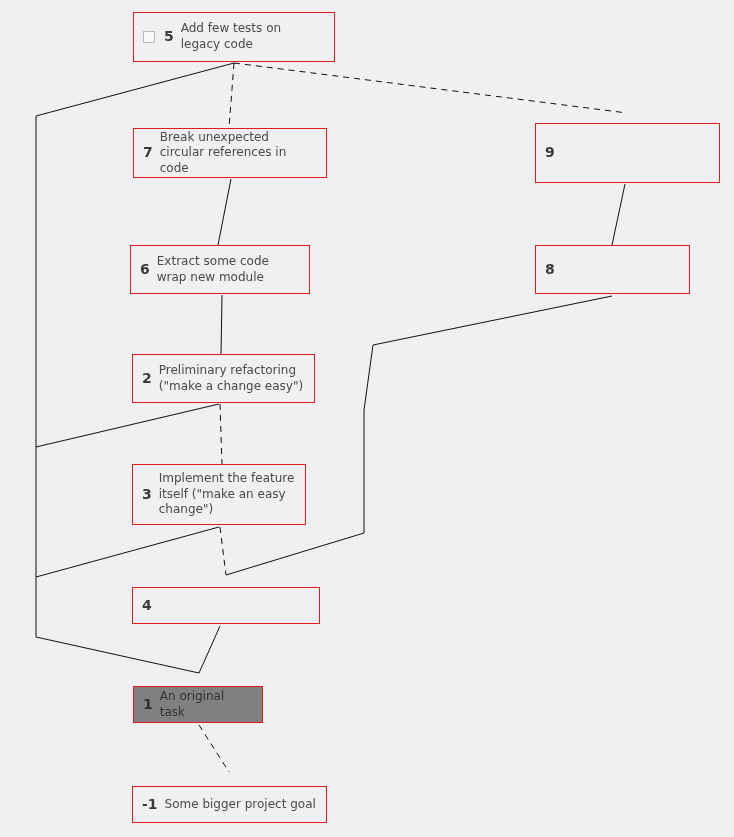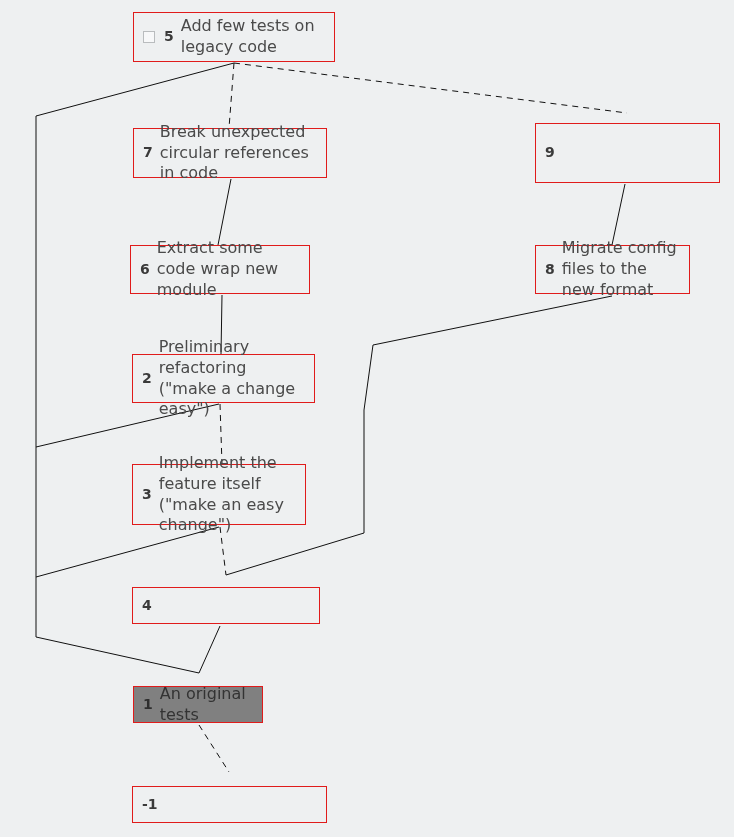--- a/index.html
+++ b/index.html
@@ -60,21 +60,21 @@
     color: #3a3a3a;
     margin-right: 7px;
     line-height: 1.25;
     white-space: nowrap;
   }
   .node.highlighted .node-id {
     color: #2e2e2e;
   }
   .node-label {
     flex: 1 1 auto;
-    font-size: 16px;
+    font-size: 12px;
     color: #4a4a4a;
     line-height: 1.3;
   }
   .node.highlighted .node-label {
     color: #333333;
   }
   .edge {
     fill: none;
     stroke: #111111;
     stroke-width: 1;
@@ -117,35 +117,35 @@
       </div>
       <div class="node" style="left: 535px; top: 123px; width: 185px; height: 60px; border-color: rgb(224, 27, 27);">
         <span class="node-id">9</span>
       </div>
       <div class="node" style="left: 130px; top: 245px; width: 180px; height: 49px; border-color: rgb(224, 27, 27);">
         <span class="node-id">6</span>
         <span class="node-label">Extract some code wrap new module</span>
       </div>
       <div class="node" style="left: 535px; top: 245px; width: 155px; height: 49px; border-color: rgb(224, 27, 27);">
         <span class="node-id">8</span>
-        <span class="node-label">Migrate config files to the new format</span>
       </div>
       <div class="node" style="left: 132px; top: 354px; width: 183px; height: 49px; border-color: rgb(224, 27, 27);">
         <span class="node-id">2</span>
         <span class="node-label">Preliminary refactoring ("make a change easy")</span>
       </div>
       <div class="node" style="left: 132px; top: 464px; width: 174px; height: 61px; border-color: rgb(224, 27, 27);">
         <span class="node-id">3</span>
         <span class="node-label">Implement the feature itself ("make an easy change")</span>
       </div>
       <div class="node" style="left: 132px; top: 587px; width: 188px; height: 37px; border-color: rgb(224, 27, 27);">
         <span class="node-id">4</span>
       </div>
       <div class="node highlighted" style="left: 133px; top: 686px; width: 130px; height: 37px; border-color: rgb(224, 27, 27); background: rgb(128, 128, 128);">
         <span class="node-id">1</span>
-        <span class="node-label">An original tests</span>
+        <span class="node-label">An original task</span>
       </div>
       <div class="node" style="left: 132px; top: 786px; width: 195px; height: 37px; border-color: rgb(224, 27, 27);">
         <span class="node-id">-1</span>
+        <span class="node-label">Some bigger project goal</span>
       </div>
     </div>
 
 </div>
 
 </body></html>

